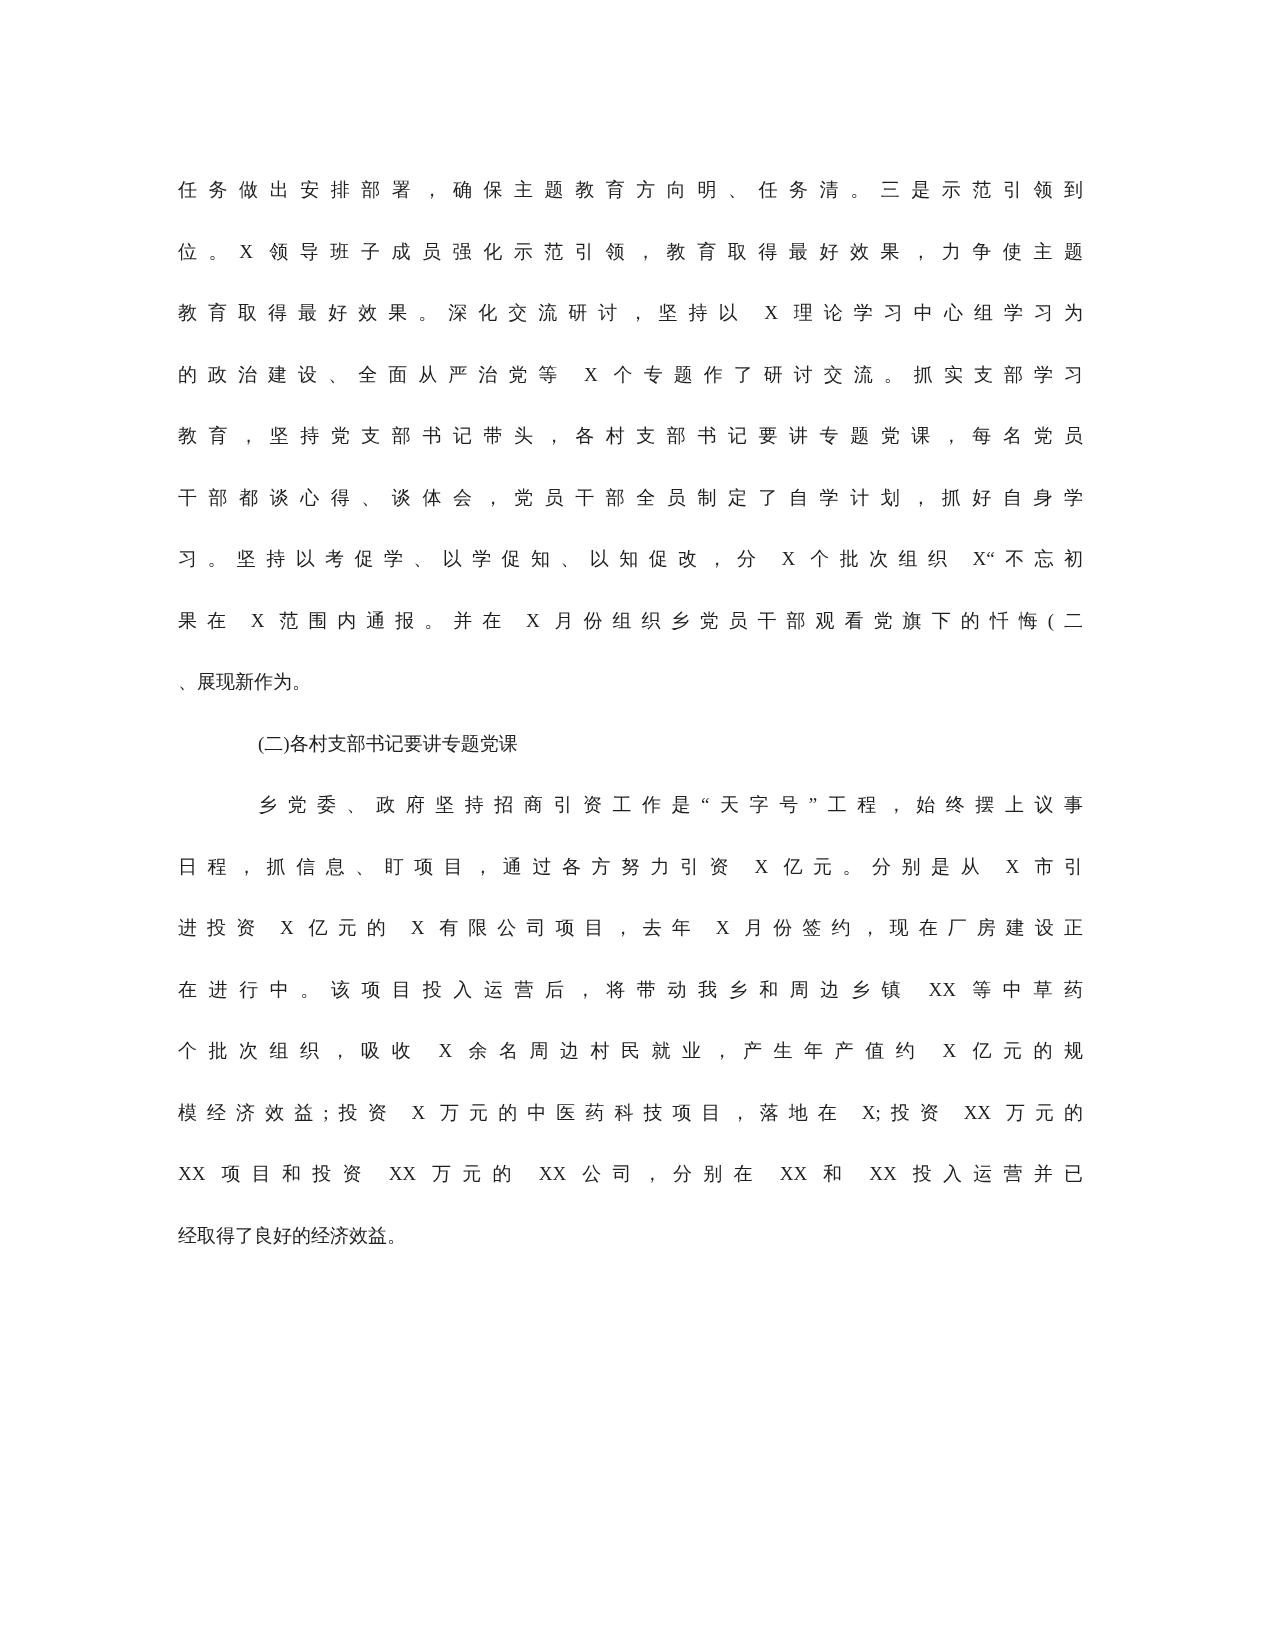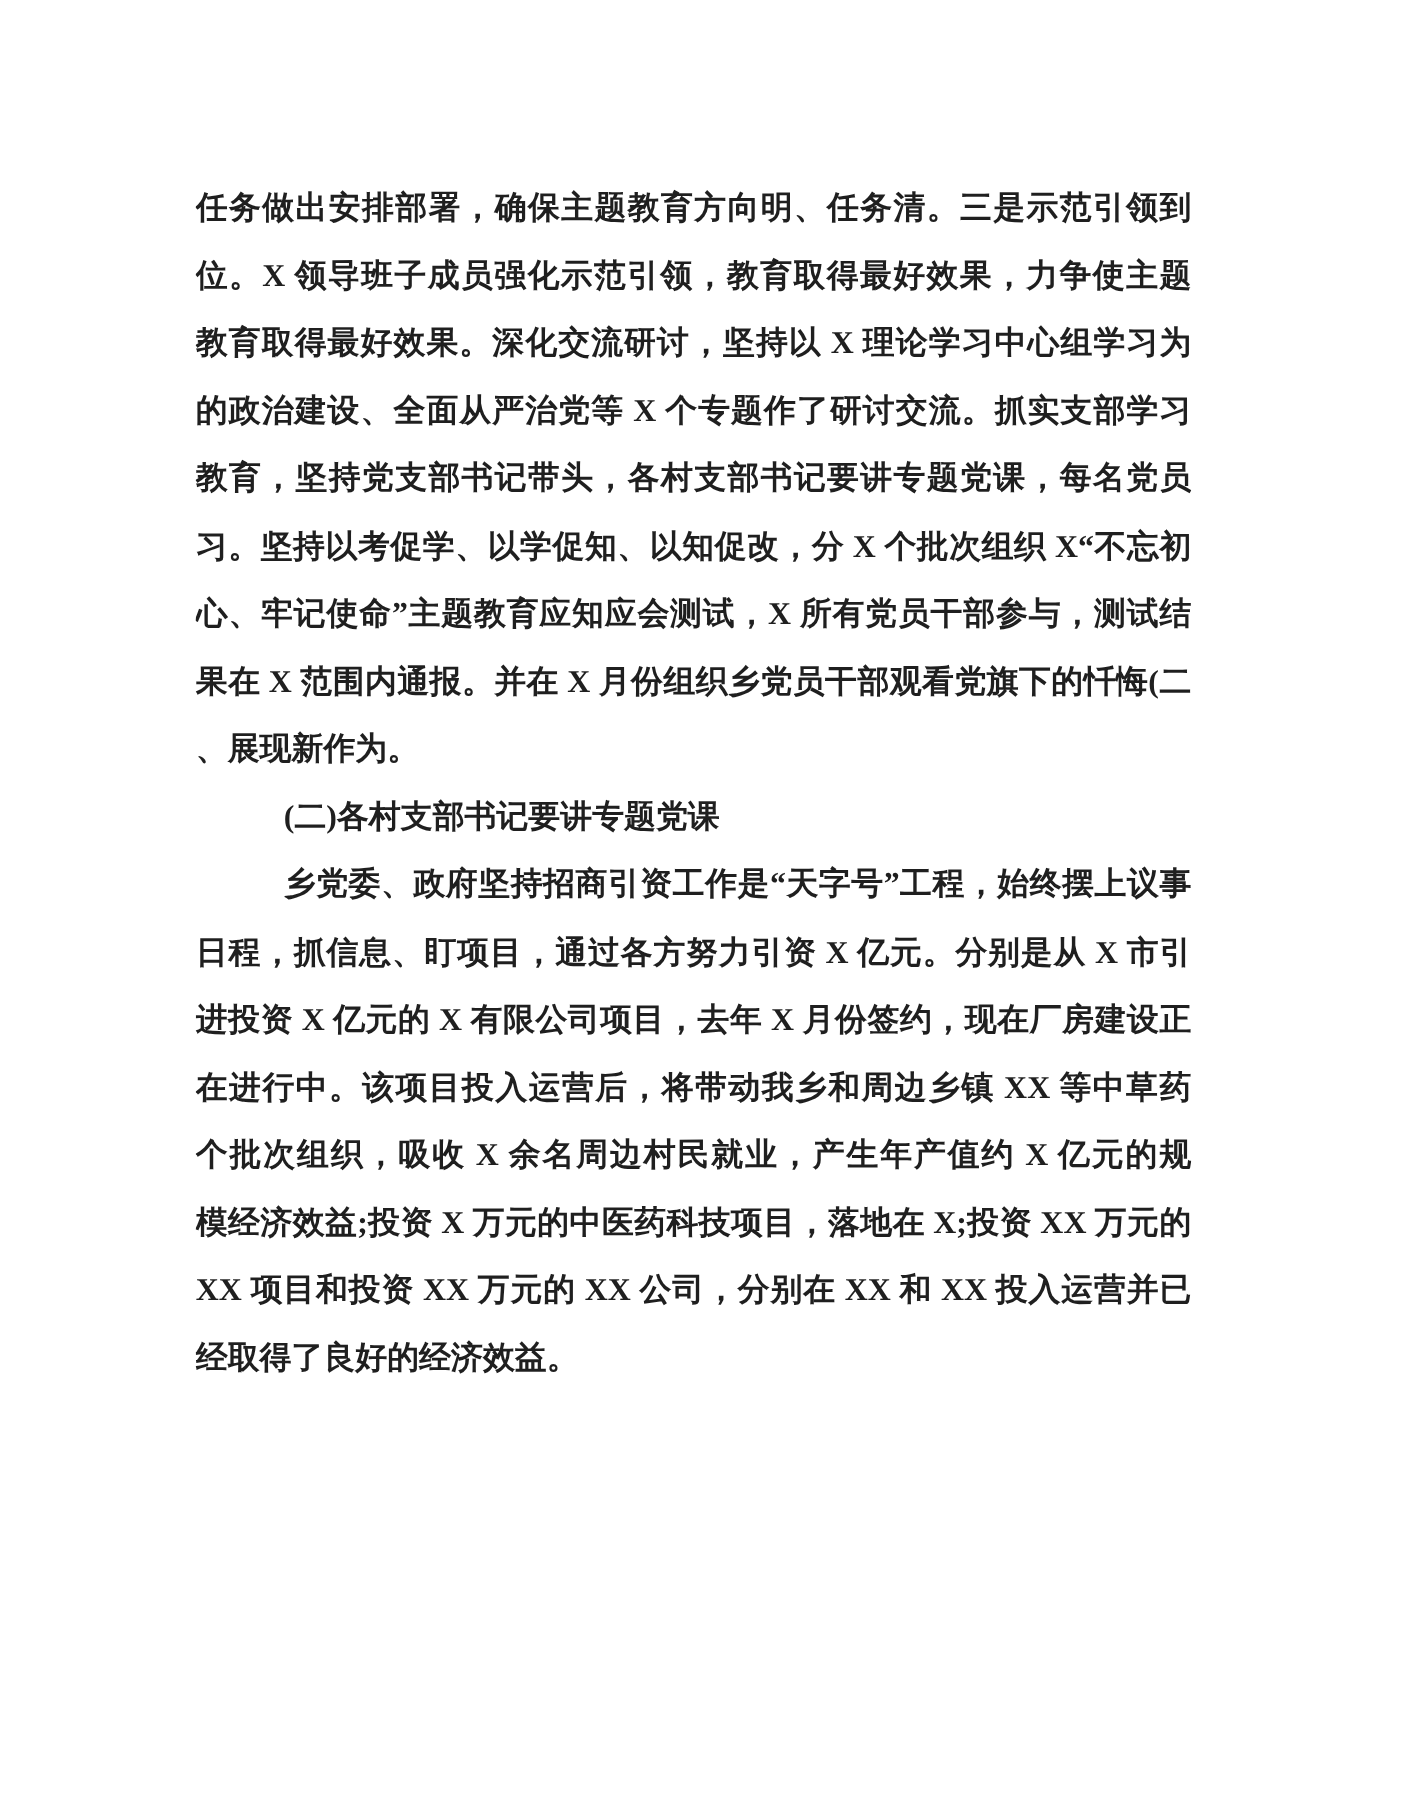--- a/index.html
+++ b/index.html
@@ -22,28 +22,28 @@
     width: 905px;
     color: #1f1f1f;
   }
   .para {
     margin: 0;
     padding: 0;
   }
   .line {
     height: 61.5px;
     line-height: 61.5px;
-    font-size: 29px;
+    font-size: 19px;
     overflow: hidden;
     text-align: justify;
     text-align-last: justify;
     text-justify: inter-character;
     -moz-text-align-last: justify;
     white-space: normal;
-    font-weight: 700;
+    font-weight: 400;
   }
   .line.para-end {
     text-align: right;
     text-align-last: left;
     -moz-text-align-last: left;
   }
   .line.indent {
     text-indent: 80px;
   }
 </style>
@@ -51,22 +51,22 @@
 <body style="background: rgb(255, 255, 255);">
 
 <div class="page">
   <div class="text-area" id="text-area" style="color: rgb(31, 31, 31);">
       <div class="para">
         <div class="line">任务做出安排部署，确保主题教育方向明、任务清。三是示范引领到</div>
         <div class="line">位。X 领导班子成员强化示范引领，教育取得最好效果，力争使主题</div>
         <div class="line">教育取得最好效果。深化交流研讨，坚持以 X 理论学习中心组学习为</div>
         <div class="line">的政治建设、全面从严治党等 X 个专题作了研讨交流。抓实支部学习</div>
         <div class="line">教育，坚持党支部书记带头，各村支部书记要讲专题党课，每名党员</div>
+        <div class="line">干部都谈心得、谈体会，党员干部全员制定了自学计划，抓好自身学</div>
         <div class="line">习。坚持以考促学、以学促知、以知促改，分 X 个批次组织 X“不忘初</div>
-        <div class="line">心、牢记使命”主题教育应知应会测试，X 所有党员干部参与，测试结</div>
         <div class="line">果在 X 范围内通报。并在 X 月份组织乡党员干部观看党旗下的忏悔(二</div>
         <div class="line para-end">、展现新作为。</div>
       </div>
       <div class="para">
         <div class="line para-end indent">(二)各村支部书记要讲专题党课</div>
       </div>
       <div class="para">
         <div class="line indent">乡党委、政府坚持招商引资工作是“天字号”工程，始终摆上议事</div>
         <div class="line">日程，抓信息、盯项目，通过各方努力引资 X 亿元。分别是从 X 市引</div>
         <div class="line">进投资 X 亿元的 X 有限公司项目，去年 X 月份签约，现在厂房建设正</div>

